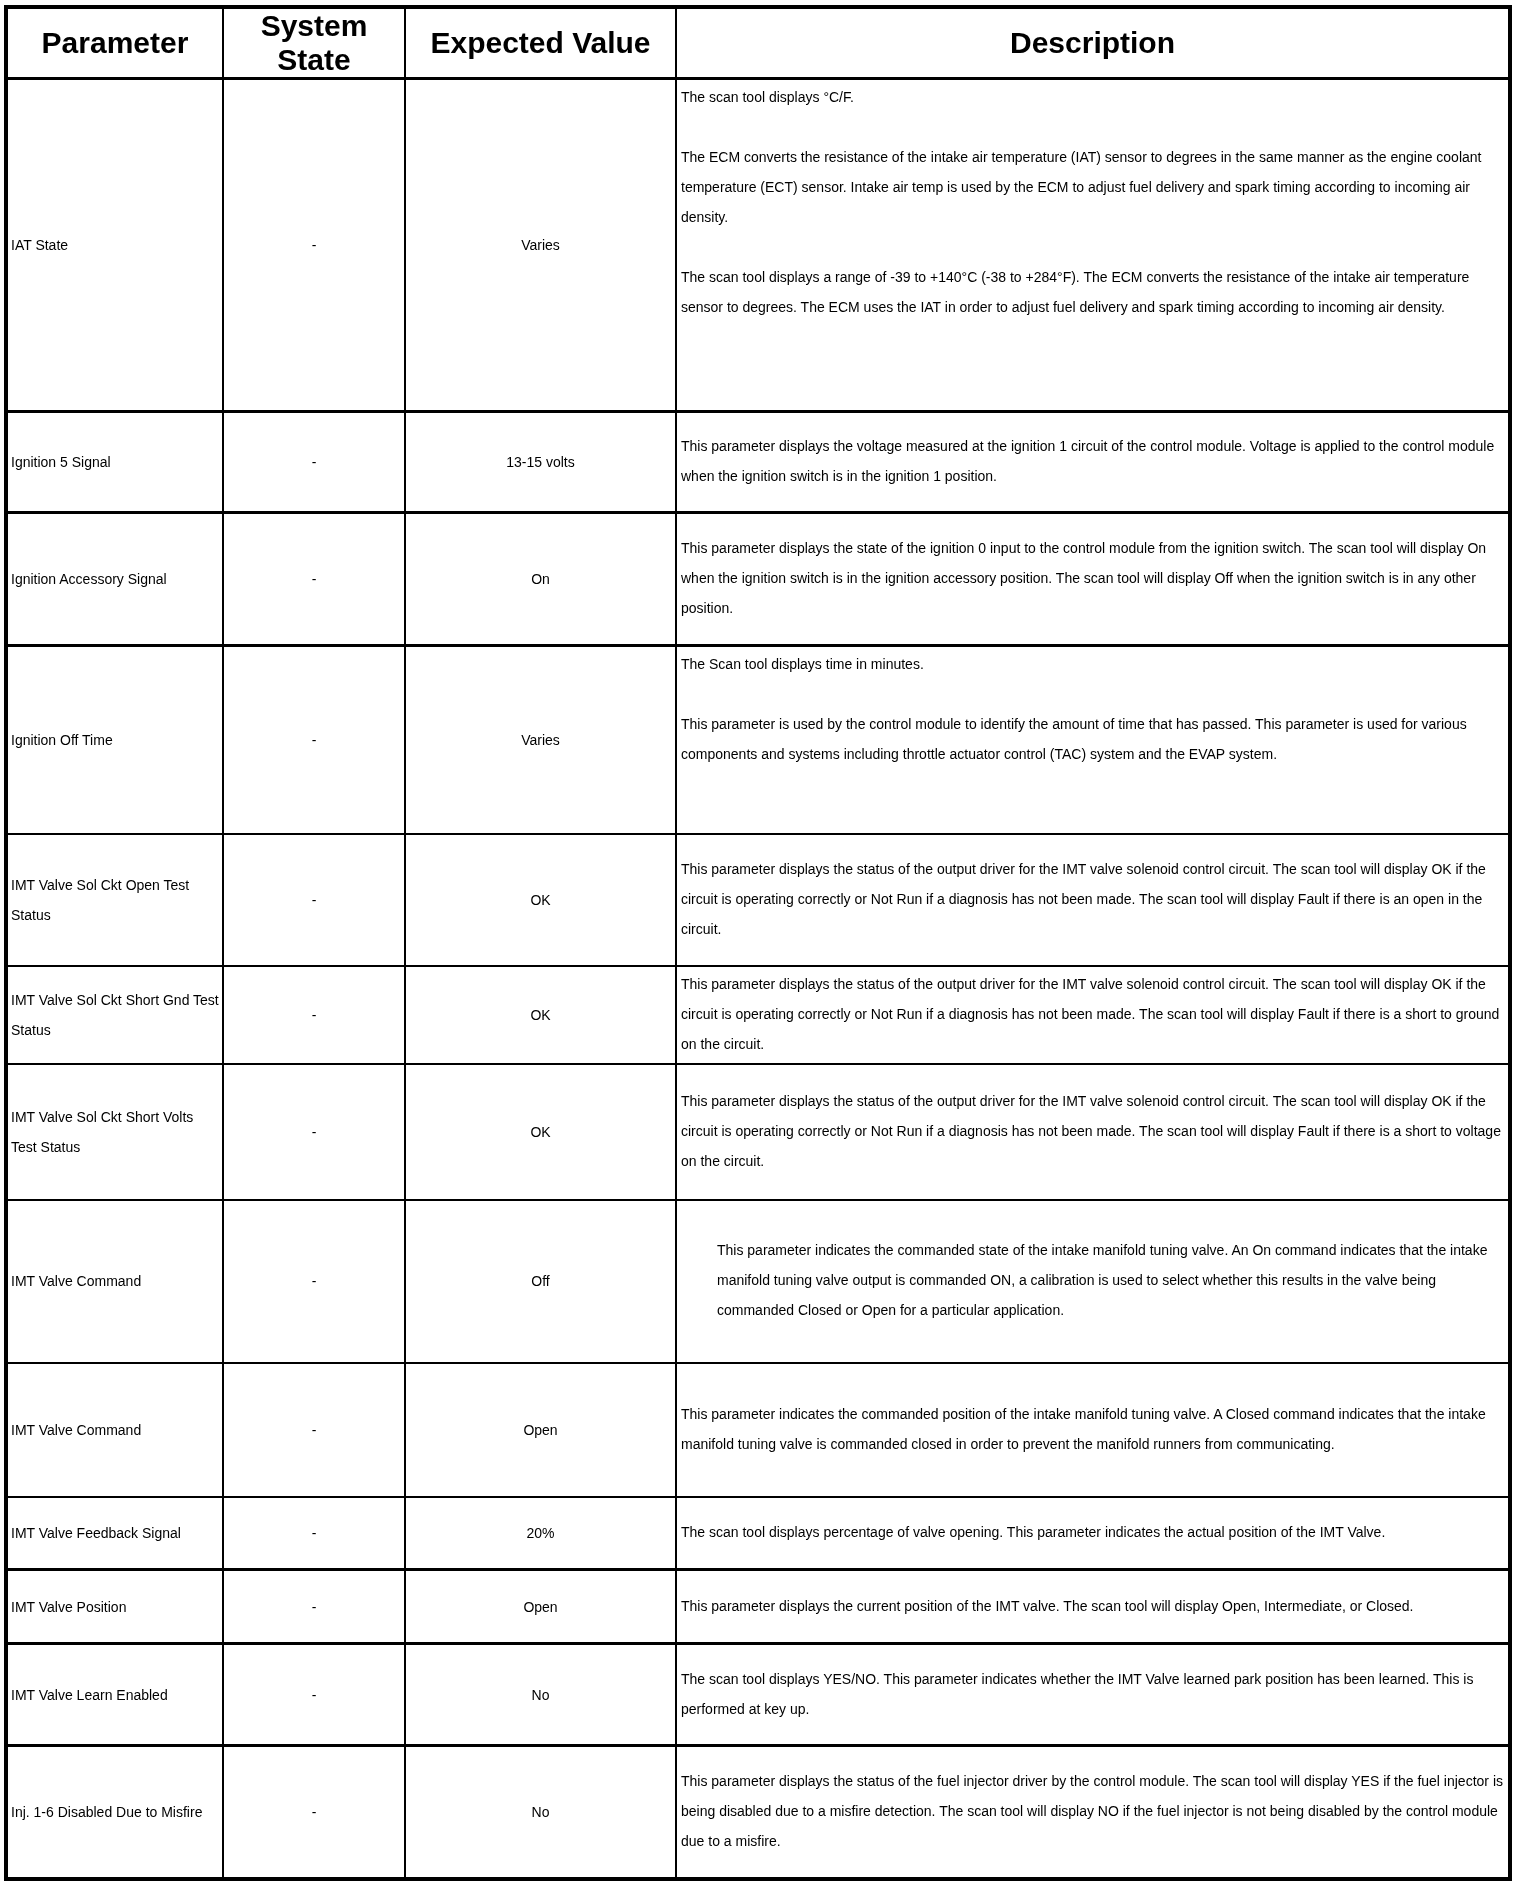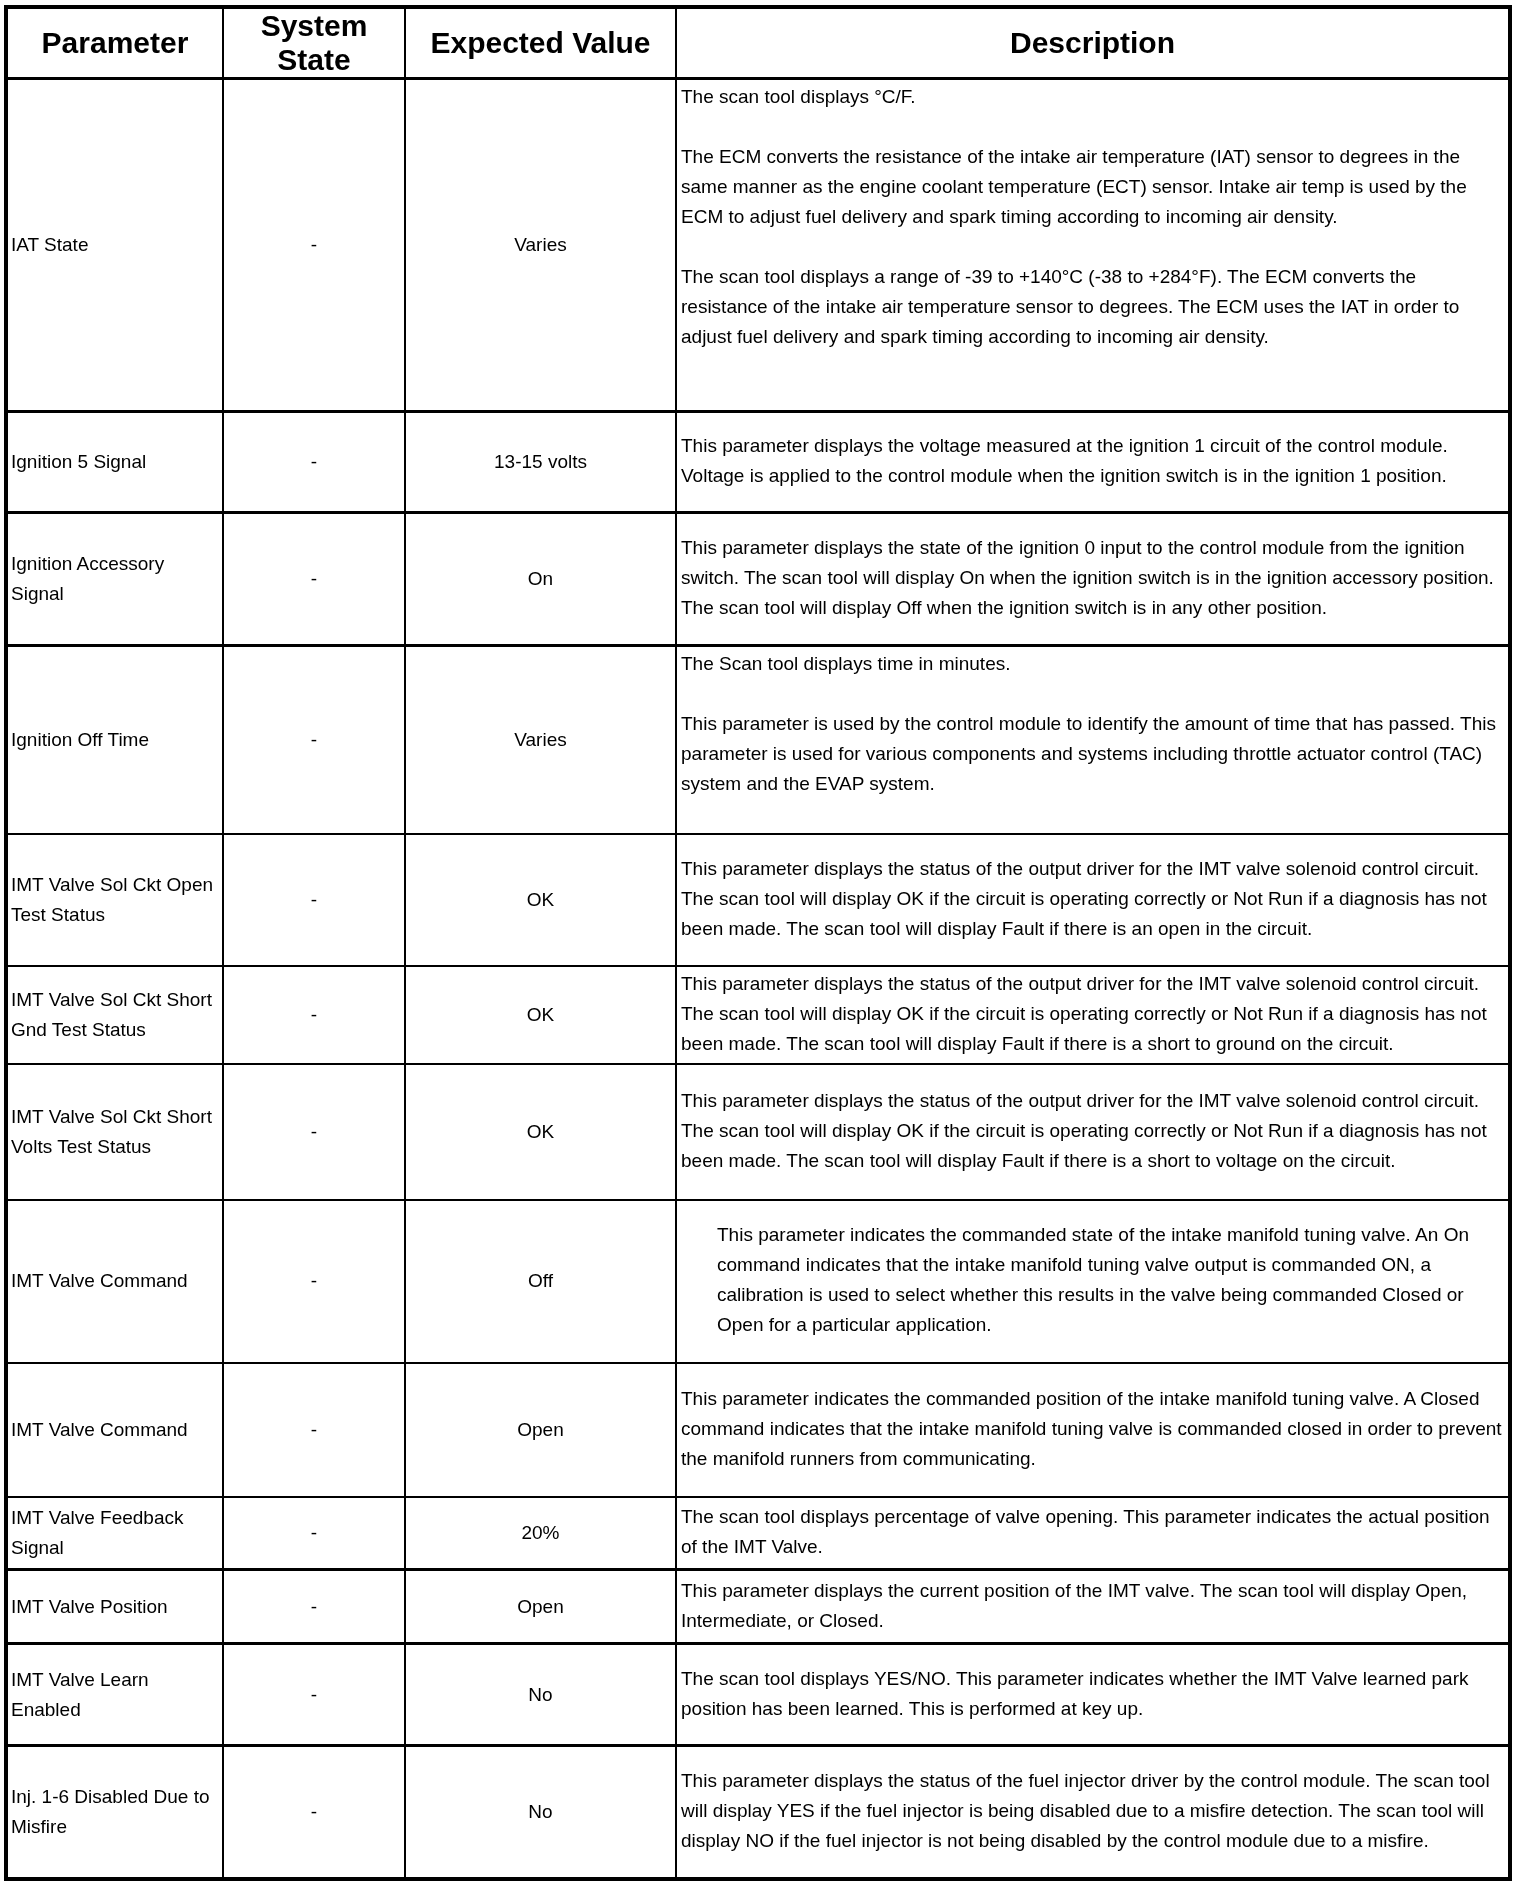--- a/index.html
+++ b/index.html
@@ -9,21 +9,21 @@
     position: absolute; left: 4px; top: 5px;
     width: 1504px; border-collapse: collapse; table-layout: fixed;
     border: 4px solid #000;
   }
   table.params col.c1 { width: 217px; }
   table.params col.c2 { width: 182px; }
   table.params col.c3 { width: 271px; }
   table.params col.c4 { width: 834px; }
   th, td { border: 2px solid #000; padding: 0 3px; vertical-align: middle; }
   th { font-weight: bold; font-size: 30px; height: 38px; text-align: center; border-bottom-width: 3px; }
-  td { font-size: 19px; line-height: 30px; }
+  td { font-size: 14px; line-height: 30px; }
   td.param { text-align: left; }
   td.state, td.expected { text-align: center; }
   td.desc { padding: 2px 4px 4px 4px; vertical-align: top; }
   td.desc p { margin: 0; }
   td.desc p + p { margin-top: 30px; }
   tr.thick-top td { border-top-width: 3px; }
 </style>
 </head>
 <body>
 

